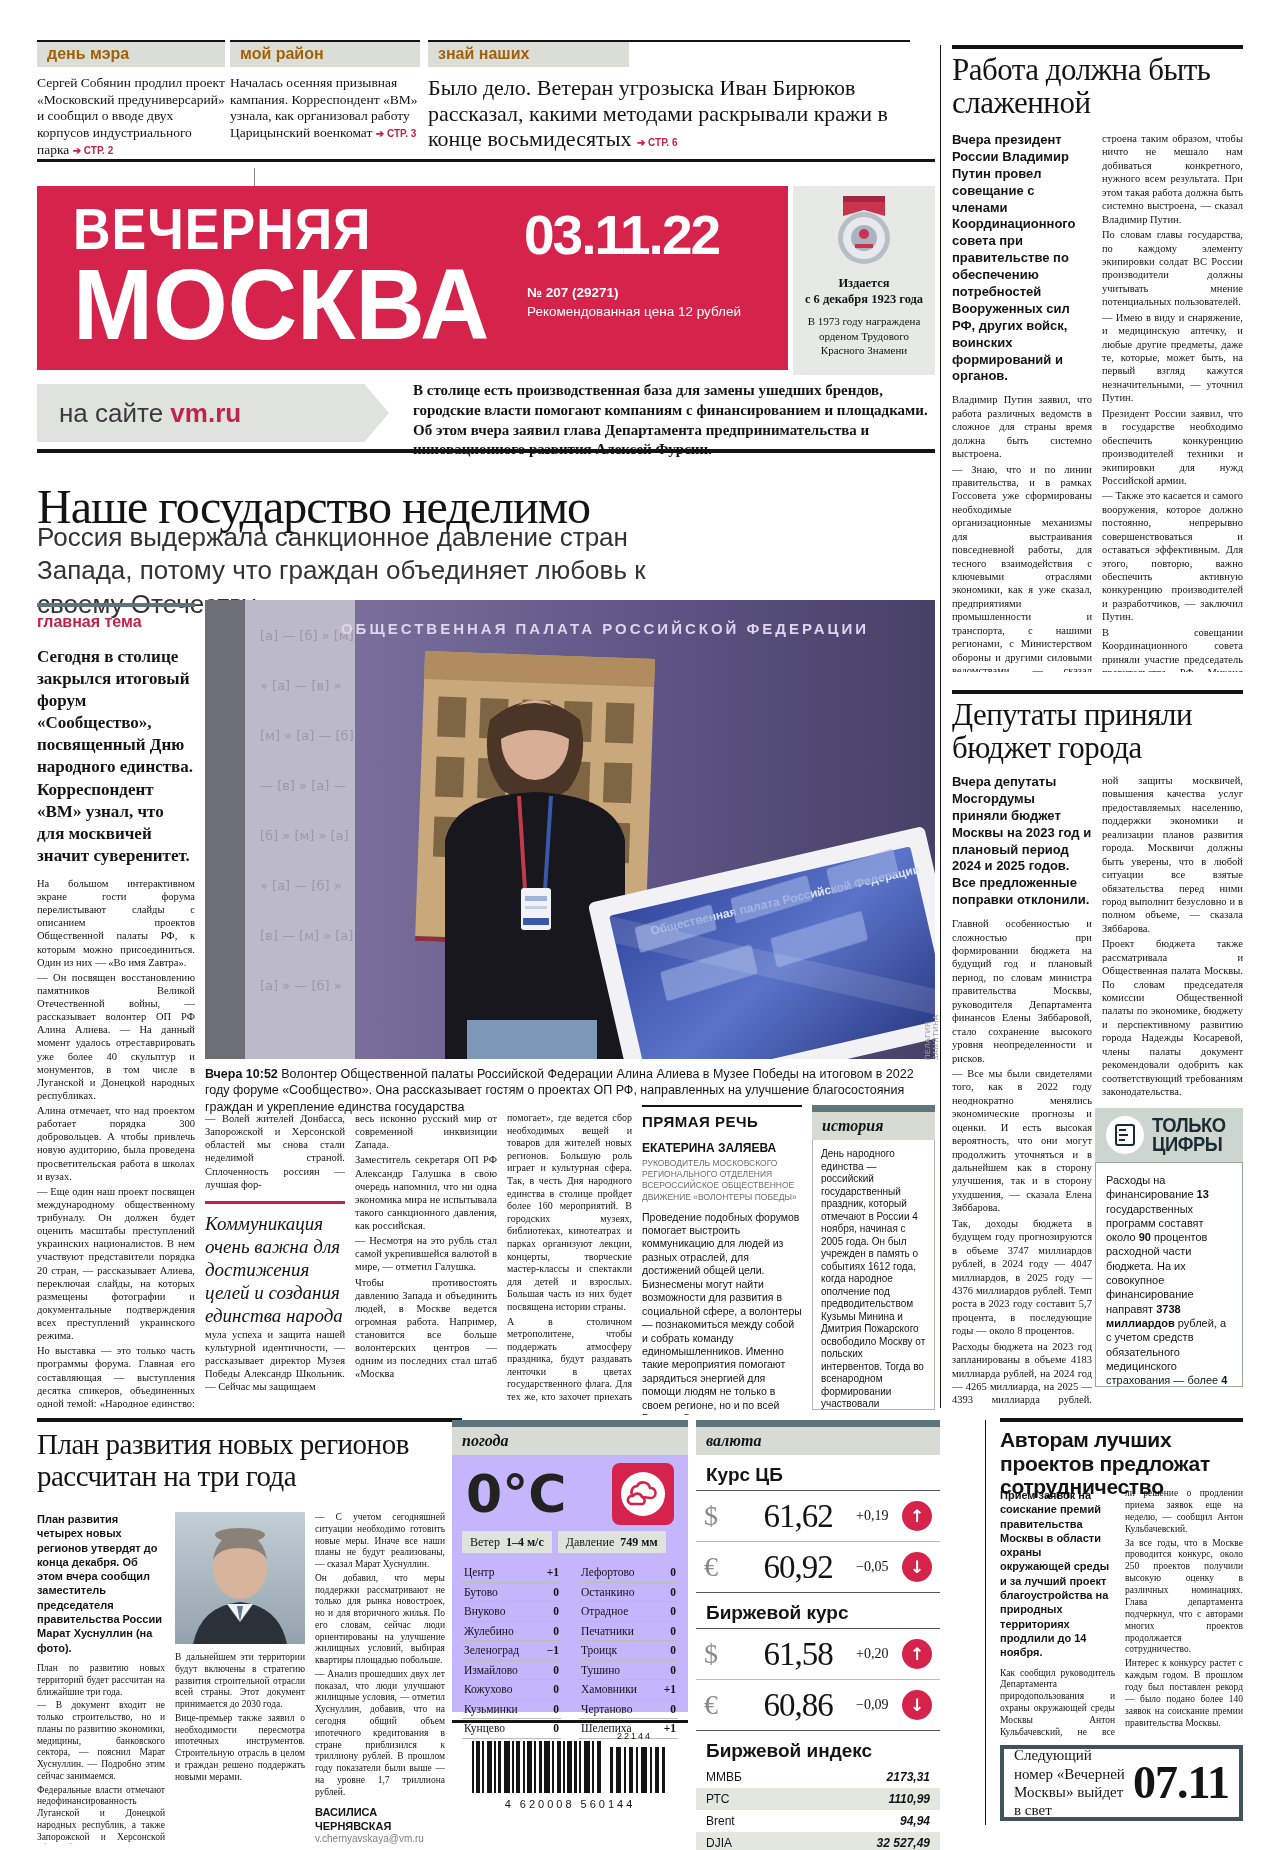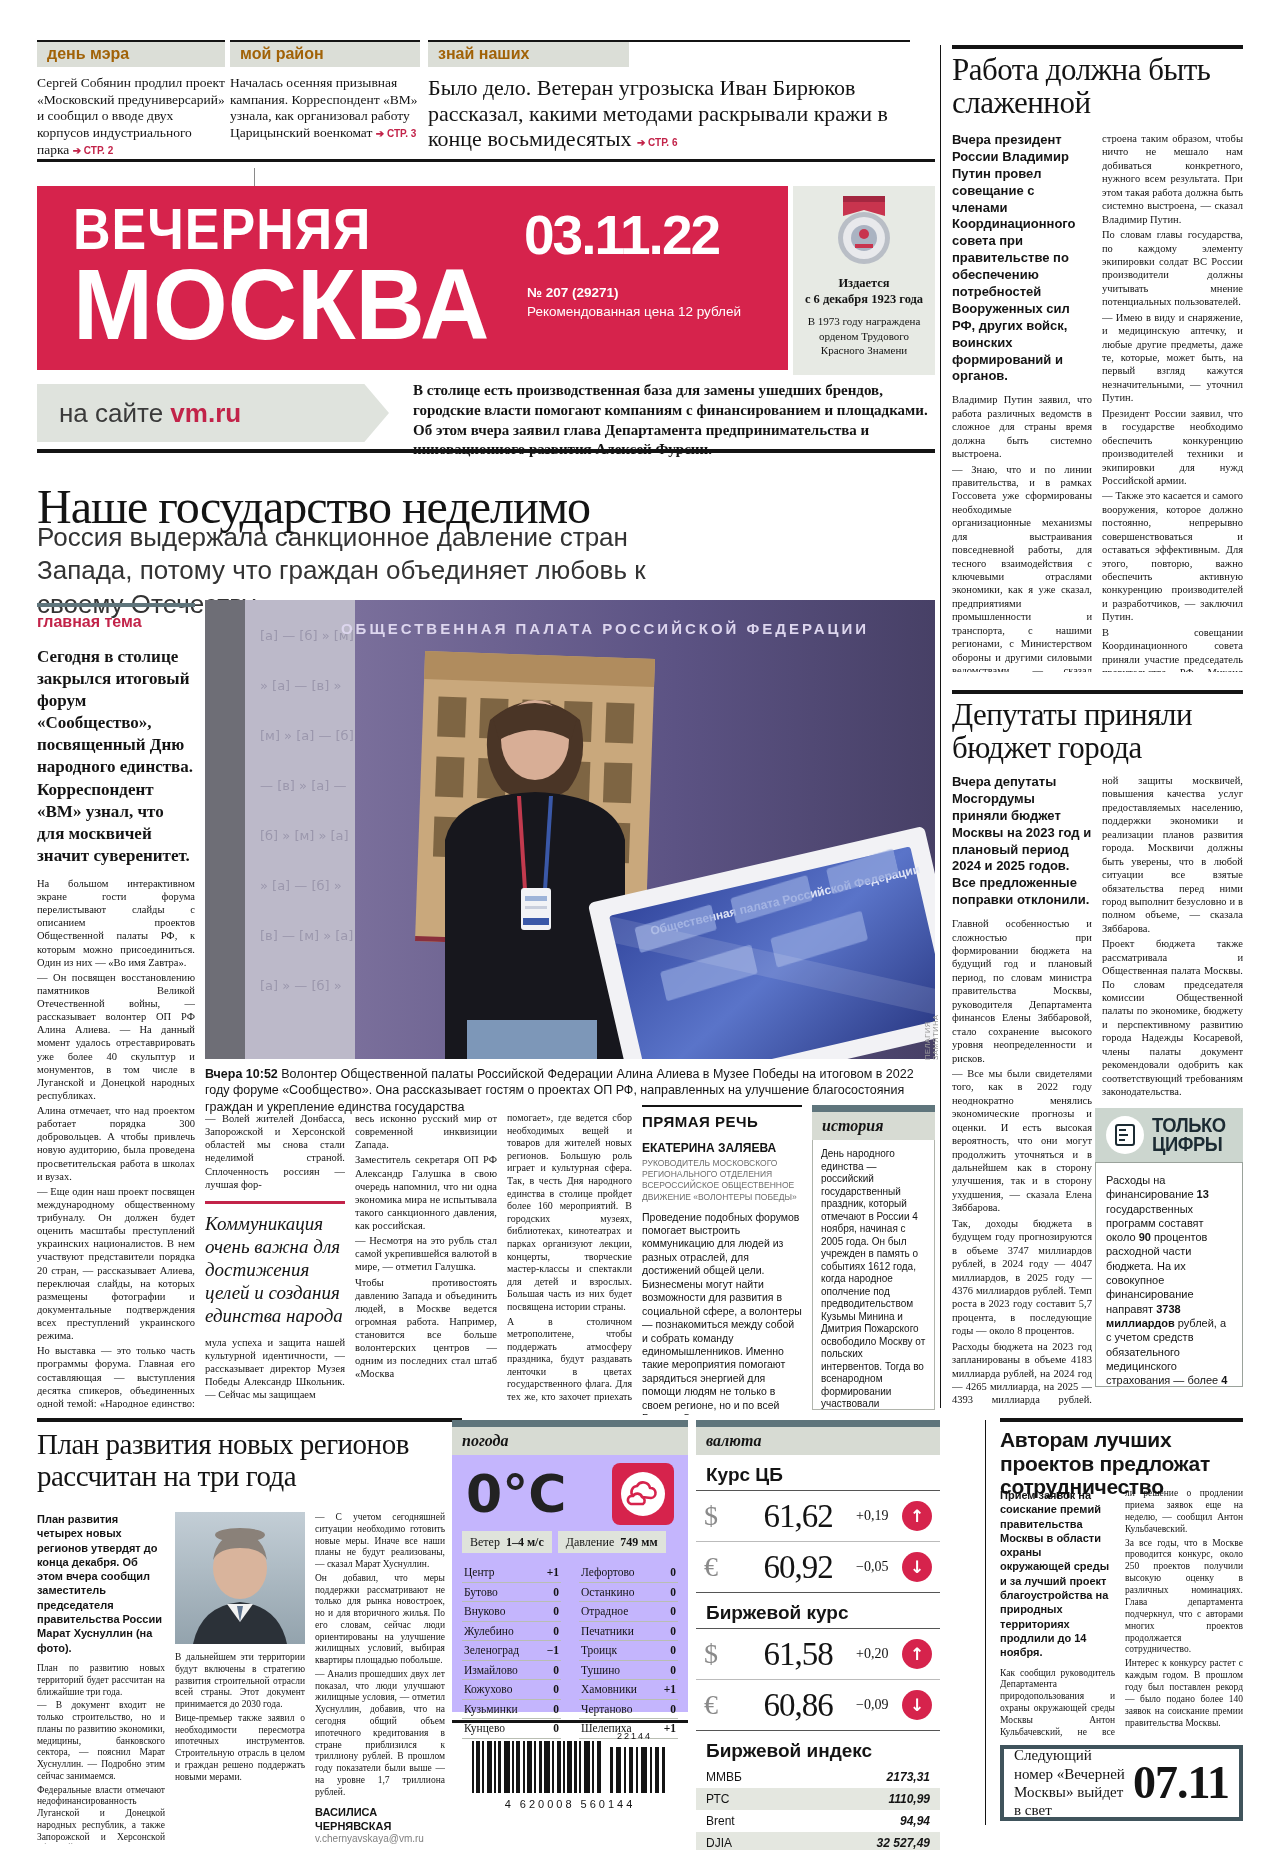--- a/index.html
+++ b/index.html
@@ -50,21 +50,21 @@
   .bp{font:400 10.5px/1.25 "Liberation Serif",serif;text-align:justify;margin:0 0 2px;}
   .photo{left:205px;top:600px;width:730px;height:459px;}
   .credit{left:924px;top:990px;height:70px;writing-mode:vertical-rl;transform:rotate(180deg);
           font:400 7.5px/1 "Liberation Sans",sans-serif;color:#9a9a9a;letter-spacing:.5px;}
   .caption{left:205px;top:1066px;width:730px;font:400 12.5px/1.3 "Liberation Sans",sans-serif;}
   .caption b{font-weight:700;}
   .c2{left:205px;top:1112px;width:140px;height:296px;overflow:hidden;}
   .c3{left:355px;top:1112px;width:142px;height:296px;overflow:hidden;}
   .c4{left:507px;top:1112px;width:125px;height:296px;overflow:hidden;}
   .c4 .bp{font-size:10px;line-height:1.26;}
-  .pull{border-top:3px solid #c22349;margin:10px 0 8px;padding-top:8px;
+  .pull{border-top:3px solid #c22349;margin:10px 0 0;padding-top:8px;
         font:italic 400 19px/1.22 "Liberation Serif",serif;}
   .auth{margin-top:8px;}
   .auth .an{font:700 11px/1.2 "Liberation Sans",sans-serif;display:block;}
   .auth .ae{font:400 10px/1.2 "Liberation Sans",sans-serif;color:#808080;display:block;}
 
   
   .dspeech{left:642px;top:1105px;width:160px;height:310px;overflow:hidden;border-top:2px solid #141414;padding-top:6px;box-sizing:border-box;}
   .ds-title{font:700 15px/1.2 "Liberation Sans",sans-serif;letter-spacing:.5px;}
   .ds-name{font:700 12px/1.2 "Liberation Sans",sans-serif;margin-top:10px;}
   .ds-role{font:400 8.5px/1.3 "Liberation Sans",sans-serif;color:#6e6e6e;text-transform:uppercase;margin-top:3px;}

